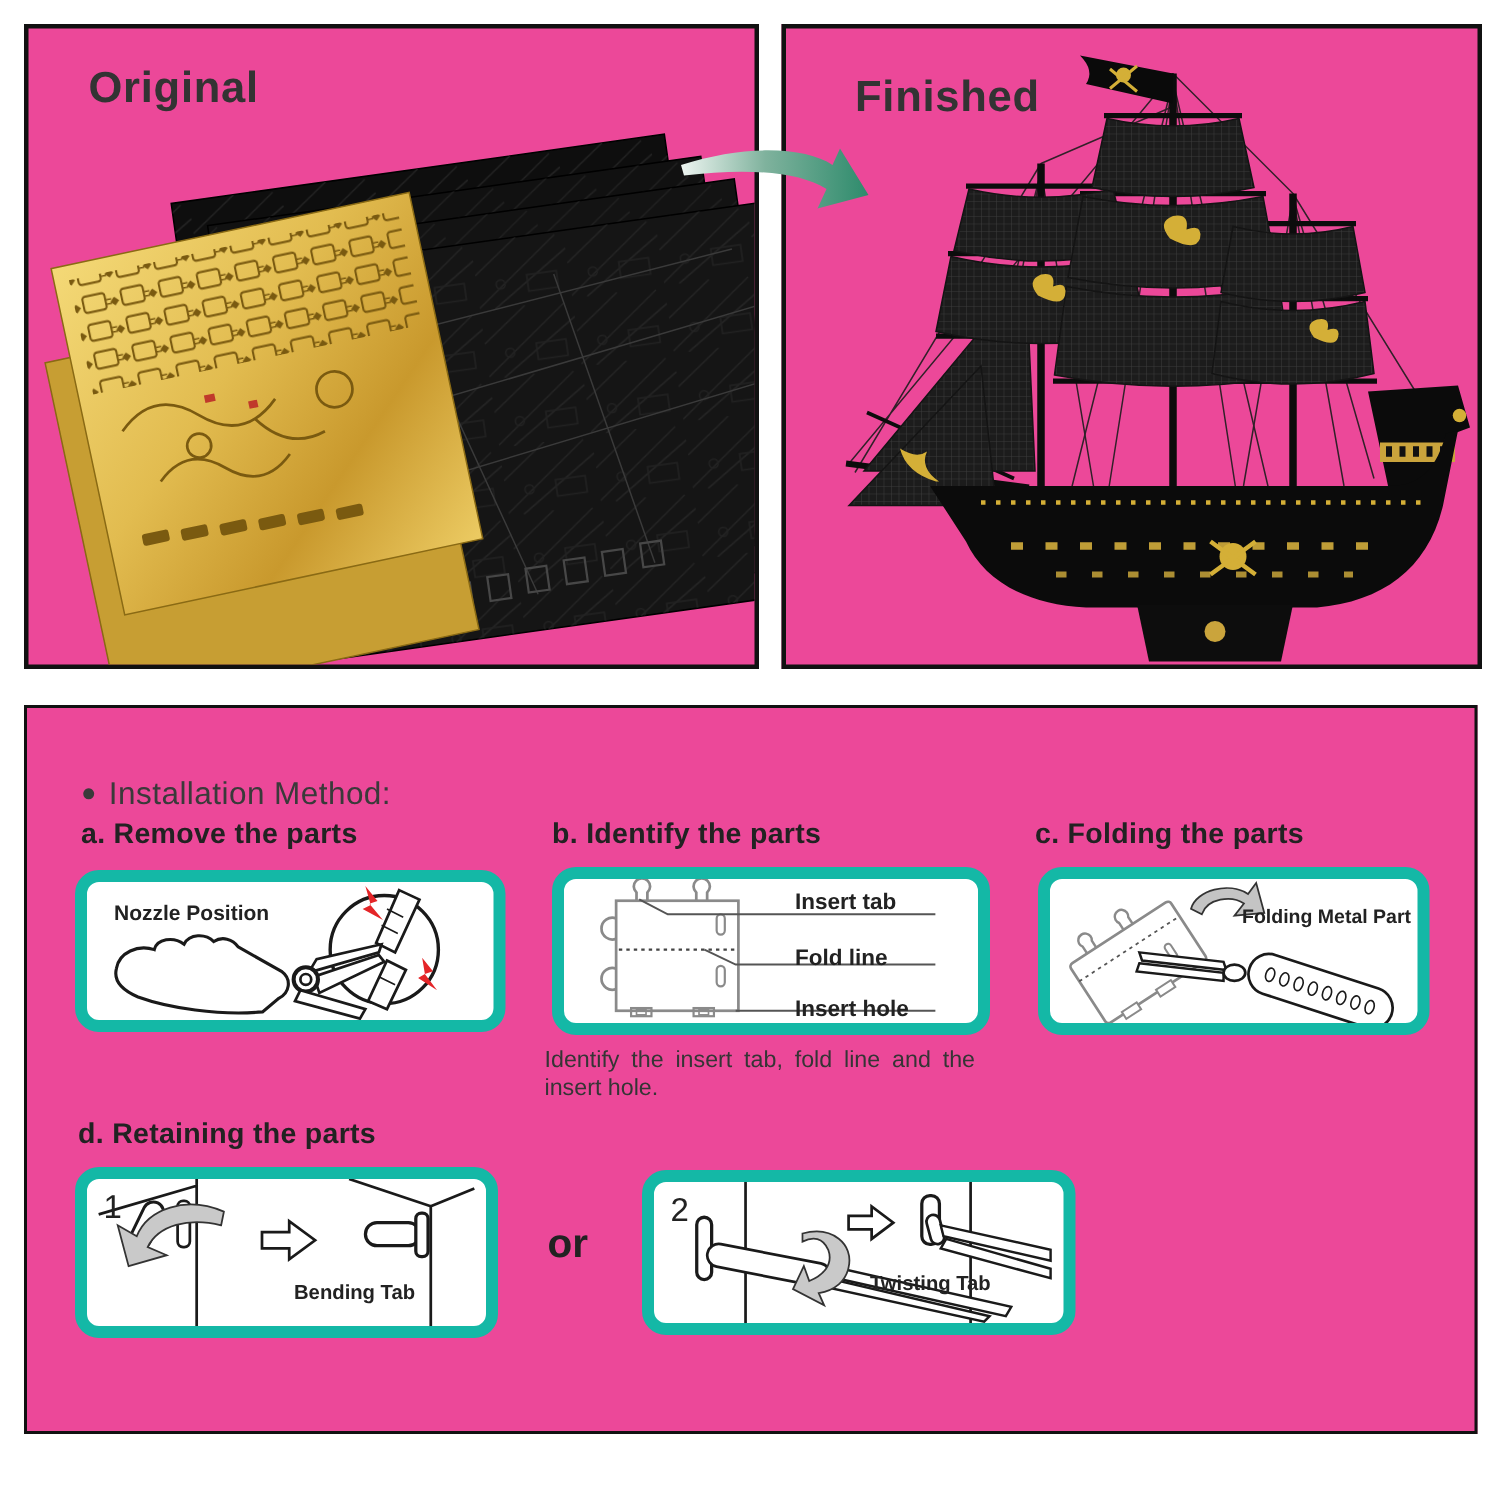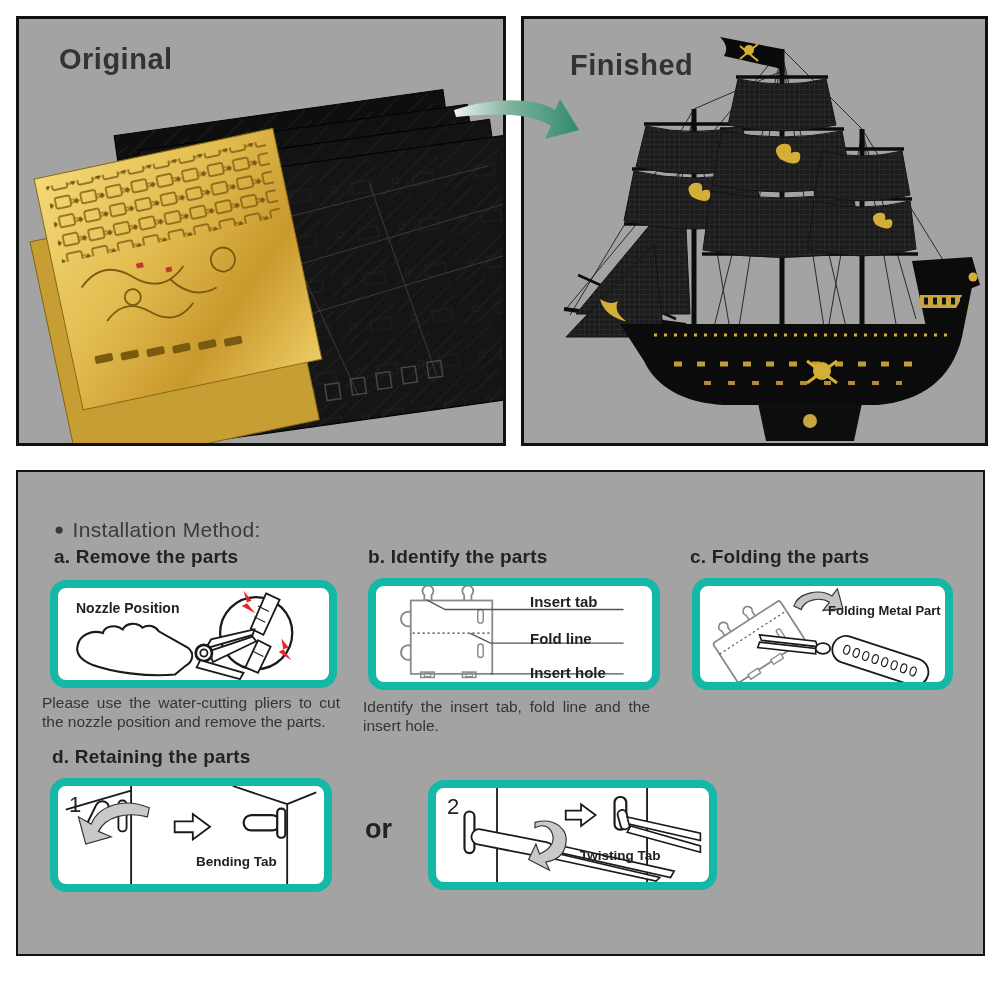--- a/index.html
+++ b/index.html
@@ -1,18 +1,18 @@
 <!DOCTYPE html>
 <html><head>
 <meta charset="utf-8">
 <style>
   html,body{margin:0;padding:0;background:#fff;}
   body{width:1000px;height:1000px;font-family:"Liberation Sans",sans-serif;color:#2b2b2b;}
   .stage{position:relative;width:1000px;height:1000px;background:#fff;overflow:hidden;}
-  .box{position:absolute;background:#a3a3a3;border:3px solid #111;box-sizing:border-box;}
+  .box{position:absolute;background:#ec4899;border:3px solid #111;box-sizing:border-box;}
   #box-original{left:16px;top:16px;width:490px;height:430px;}
   #box-finished{left:521px;top:16px;width:467px;height:430px;padding-left:40px;}
   #panel-instructions{left:16px;top:470px;width:969px;height:486px;border-width:2px;}
   .panel-label{position:absolute;font-weight:bold;font-size:29px;color:#333;letter-spacing:.5px;}
   #label-original{left:40px;top:24px;}
   #label-finished{left:46px;top:30px;}
   .fill-svg{position:absolute;left:0;top:0;width:100%;height:100%;}
   #transform-arrow{position:absolute;left:452px;top:88px;width:130px;height:62px;z-index:6;}
   .inst-title{position:absolute;left:36px;top:46px;font-size:21px;color:#3a3a3a;letter-spacing:.3px;}
   .inst-title .bullet{font-size:17px;vertical-align:2px;margin-right:8px;}
@@ -302,21 +302,20 @@
             <ellipse cx="218" cy="79" rx="3.2" ry="5"></ellipse>
               <ellipse cx="229" cy="79" rx="3.2" ry="5"></ellipse>
           </g>
         </g>
 
         <path d="M96 22 C 100 8 124 2 138 11 L144 3 L150 25 L128 27 L135 18 C 126 12 108 14 104 26 Z" fill="#c4c4c4" stroke="#333" stroke-width="1.3"></path>
       </svg>
       <div class="diagram-label" id="lbl-folding">Folding Metal Part</div>
     </div>
 
-    <div class="caption" id="caption-a">Please use the water-cutting pliers to cut the nozzle position and remove the parts.</div>
     <div class="caption" id="caption-b">Identify the insert tab, fold line and the insert hole.</div>
 
     <div class="step-heading" id="heading-d">d. Retaining the parts</div>
 
     <div class="diagram-box" id="dbox-d1">
       <svg class="fill-svg" viewBox="0 0 276 108">
         <g stroke="#1a1a1a" stroke-width="2" fill="none">
           <path d="M72 0 V108 M0 26 L72 5 M184 0 L244 20 M244 20 V108 M244 20 L276 7"></path>
         </g>
         <rect x="58" y="16" width="9" height="34" rx="4" fill="#fff" stroke="#1a1a1a" stroke-width="2"></rect>

